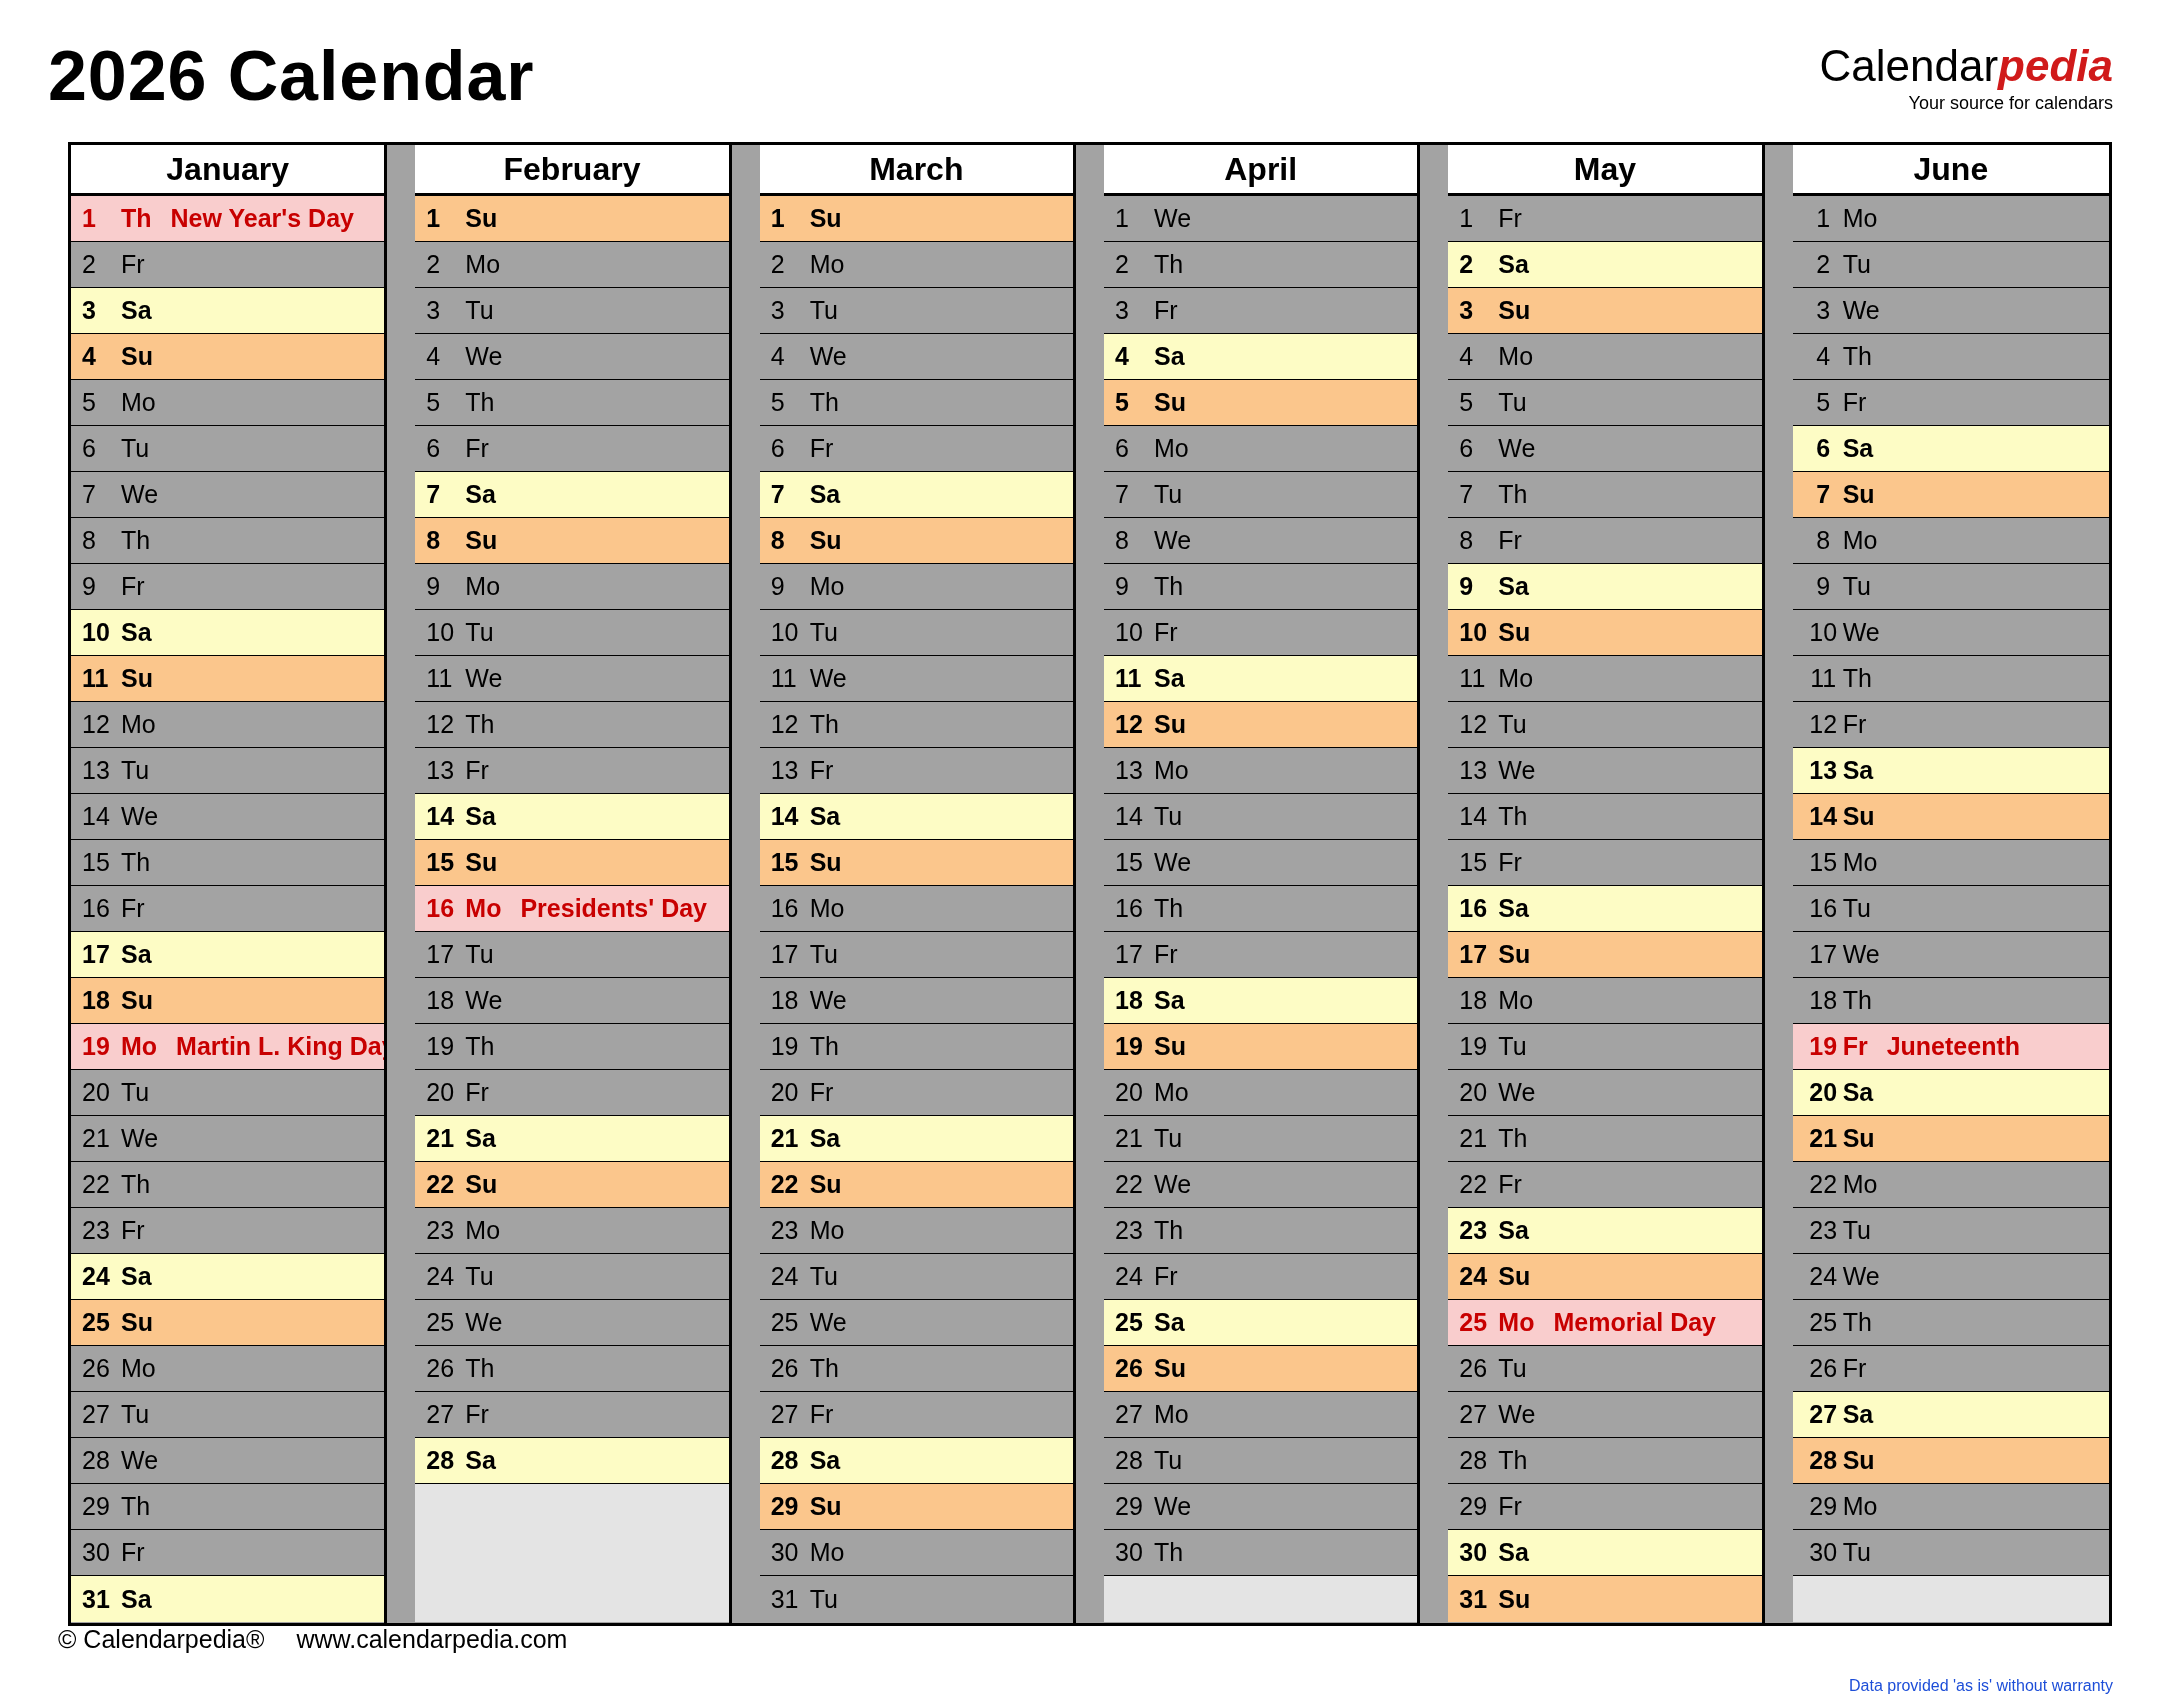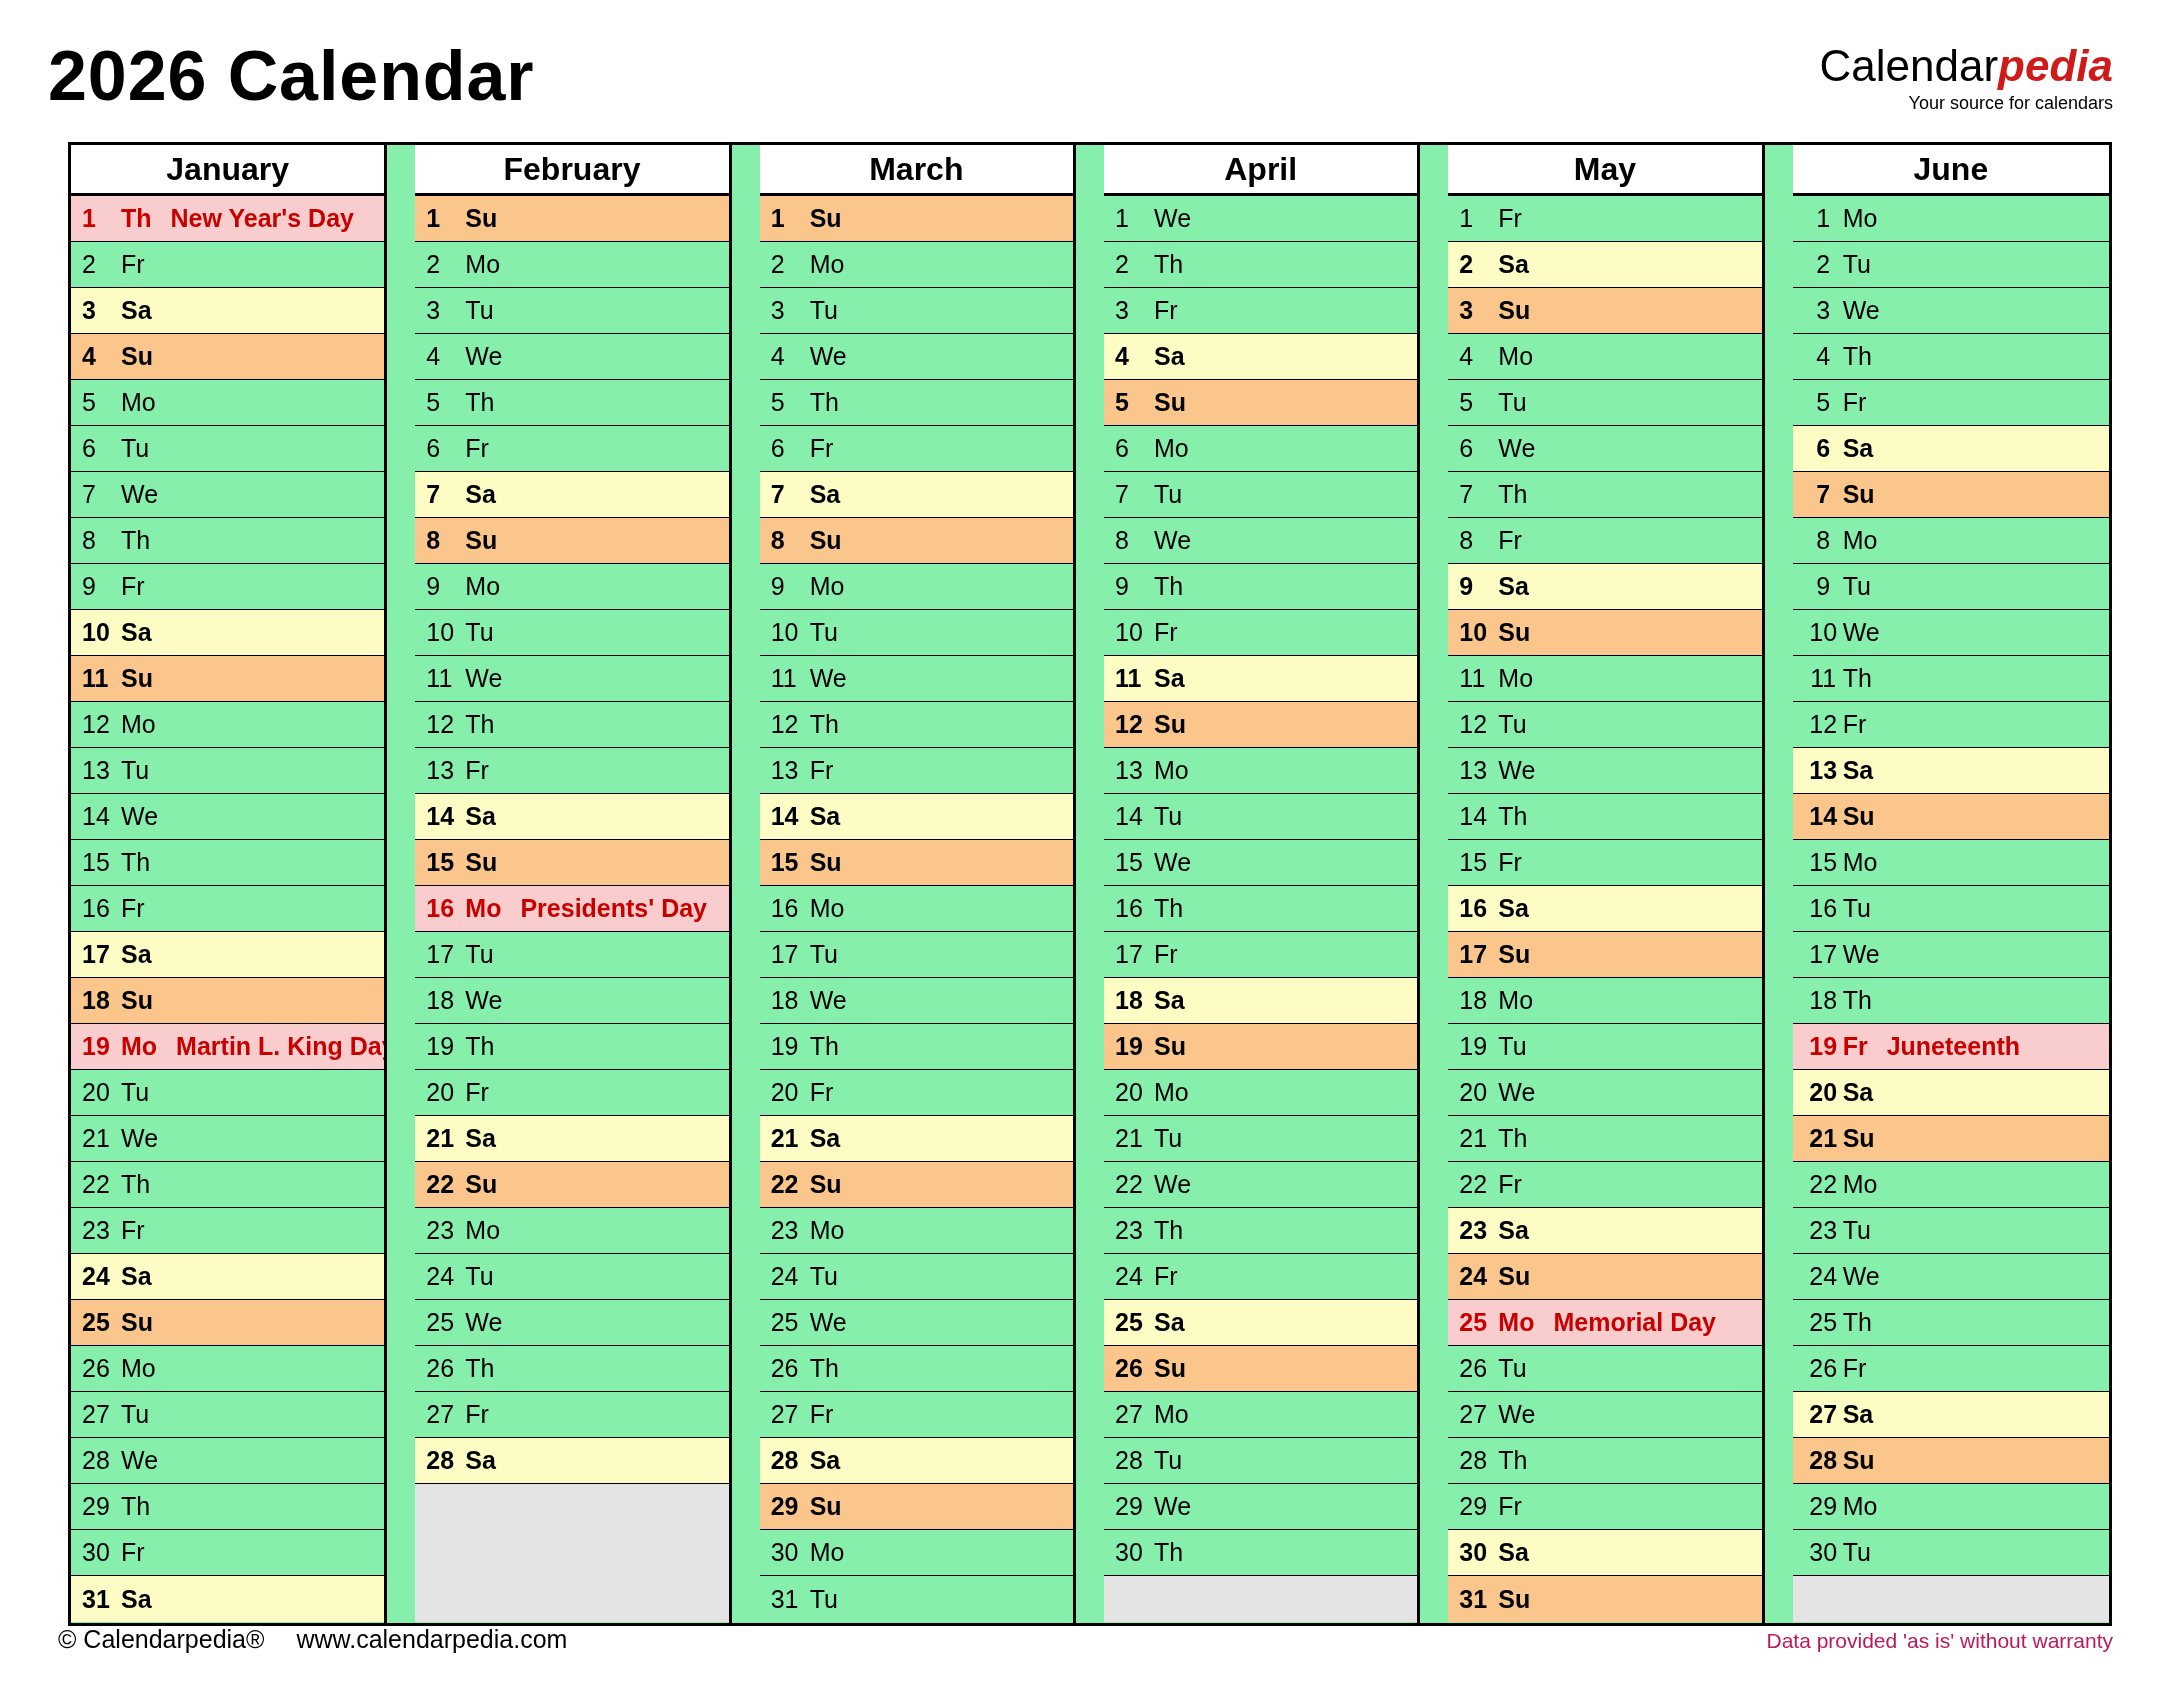--- a/index.html
+++ b/index.html
@@ -14,21 +14,21 @@
     font-size:70px;font-weight:bold;line-height:1;letter-spacing:0.9px;
   }
   .logo{position:absolute;right:68px;top:44px;text-align:right;line-height:1;}
   .logo-line{font-size:44px;color:#000;white-space:nowrap;}
   .pedia{color:var(--brandred);font-weight:bold;font-style:italic;}
   .tagline{font-size:18px;margin-top:6px;color:#000;white-space:nowrap;}
 
   .cal{
     position:absolute;left:68px;top:142px;width:2044px;height:1484px;
     border:3.4px solid #000;box-sizing:border-box;
-    display:grid;grid-template-columns:repeat(6,1fr);background:#86efac;gap:28px;
+    display:grid;grid-template-columns:repeat(6,1fr);background:#a3a3a3;gap:28px;
   }
   .month-col{border-right:3.4px solid #000;min-width:0;}
   .month-col:last-child{border-right:none;text-align:center;}
   .month-header{
     height:51px;border-bottom:3.4px solid #000;box-sizing:border-box;
     display:flex;align-items:center;justify-content:center;
     font-size:32px;font-weight:bold;background:#fff;
   }
   .day-row{
     height:46px;border-bottom:1.7px solid #000;box-sizing:border-box;
@@ -38,21 +38,21 @@
   .month-col > :last-child{border-bottom:none;}
   .d-num{flex:0 0 39px;}
   .d-hol{margin-left:19px;}
   .sat{background:var(--sat);font-weight:bold;}
   .sun{background:var(--sun);font-weight:bold;}
   .hol{background:var(--hol);font-weight:bold;color:var(--holtext);}
   .empty-block{background:var(--empty);}
 
   .foot-left{position:absolute;left:58px;top:1625px;font-size:25px;white-space:nowrap;}
   .foot-url{margin-left:32px;}
-  .foot-right{position:absolute;right:68px;top:1629px;font-size:21px;color:#be185d;white-space:nowrap;}
+  .foot-right{position:absolute;right:68px;top:1677px;font-size:16px;color:#1d4ed8;white-space:nowrap;}
 </style>
 </head>
 <body style="--sat: #FDFCC5; --sun: #FBC68C; --hol: #F9CDCD; --holtext: #C80000; --empty: #E4E4E4; --brandred: #D01A1A;">
 
 <h1 class="page-title">2026 Calendar</h1>
 
 <div class="logo">
   <div class="logo-line"><span>Calendar</span><span class="pedia">pedia</span></div>
   <div class="tagline">Your source for calendars</div>
 </div>

